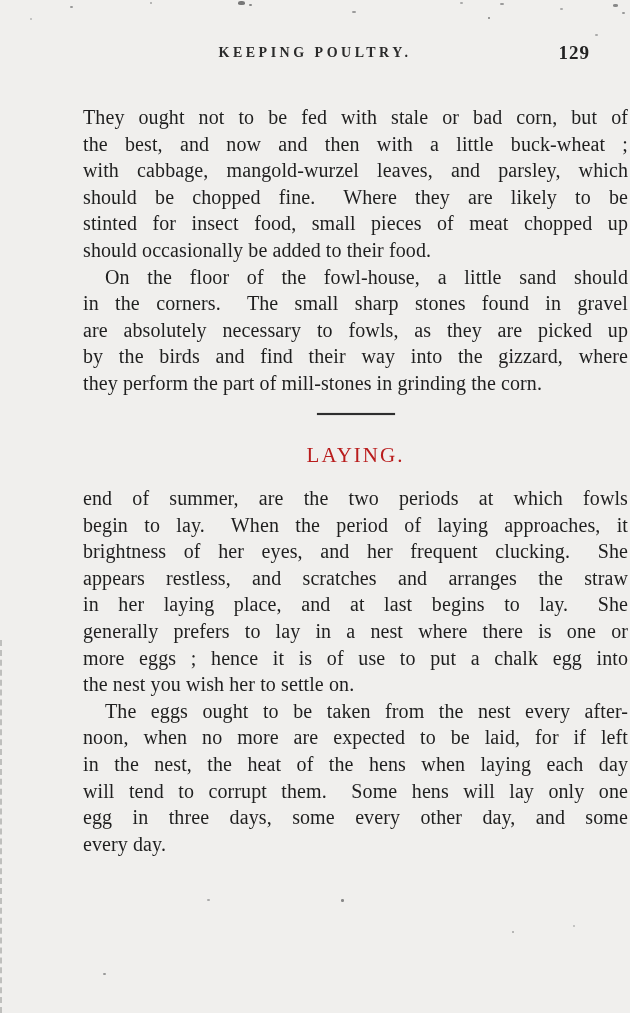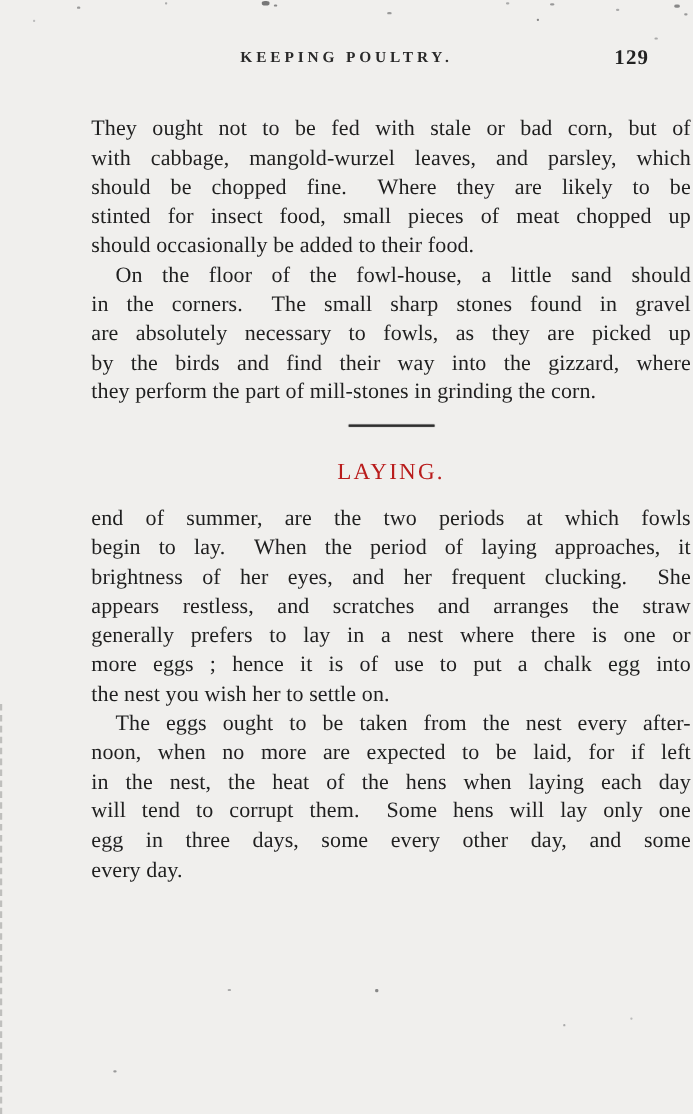--- a/index.html
+++ b/index.html
@@ -94,39 +94,41 @@
 <div class="page" style="--paper: #f0efed; --ink: #1f1f1f;">
 
   <div class="running-header">
     <span class="header-title">KEEPING POULTRY.</span>
     <span class="page-number">129</span>
   </div>
 
   <div class="content" id="content">
       <div class="paragraph">
         <div class="line">They ought not to be fed with stale or bad corn, but of</div>
+        <div class="line">the best, and now and then with a little buck-wheat ;</div>
         <div class="line">with cabbage, mangold-wurzel leaves, and parsley, which</div>
         <div class="line">should be chopped fine.  Where they are likely to be</div>
         <div class="line">stinted for insect food, small pieces of meat chopped up</div>
         <div class="line last">should occasionally be added to their food.</div>
       </div>
       <div class="paragraph">
         <div class="line indent">On the floor of the fowl-house, a little sand should</div>
         <div class="line">in the corners.  The small sharp stones found in gravel</div>
         <div class="line">are absolutely necessary to fowls, as they are picked up</div>
         <div class="line">by the birds and find their way into the gizzard, where</div>
         <div class="line last">they perform the part of mill-stones in grinding the corn.</div>
       </div>
       <div class="section-divider"></div>
       <h2 class="section-heading">LAYING.</h2>
       <div class="paragraph">
         <div class="line">end of summer, are the two periods at which fowls</div>
         <div class="line">begin to lay.  When the period of laying approaches, it</div>
         <div class="line">brightness of her eyes, and her frequent clucking.  She</div>
         <div class="line">appears restless, and scratches and arranges the straw</div>
+        <div class="line">in her laying place, and at last begins to lay.  She</div>
         <div class="line">generally prefers to lay in a nest where there is one or</div>
         <div class="line">more eggs ; hence it is of use to put a chalk egg into</div>
         <div class="line last">the nest you wish her to settle on.</div>
       </div>
       <div class="paragraph">
         <div class="line indent">The eggs ought to be taken from the nest every after-</div>
         <div class="line">noon, when no more are expected to be laid, for if left</div>
         <div class="line">in the nest, the heat of the hens when laying each day</div>
         <div class="line">will tend to corrupt them.  Some hens will lay only one</div>
         <div class="line">egg in three days, some every other day, and some</div>

